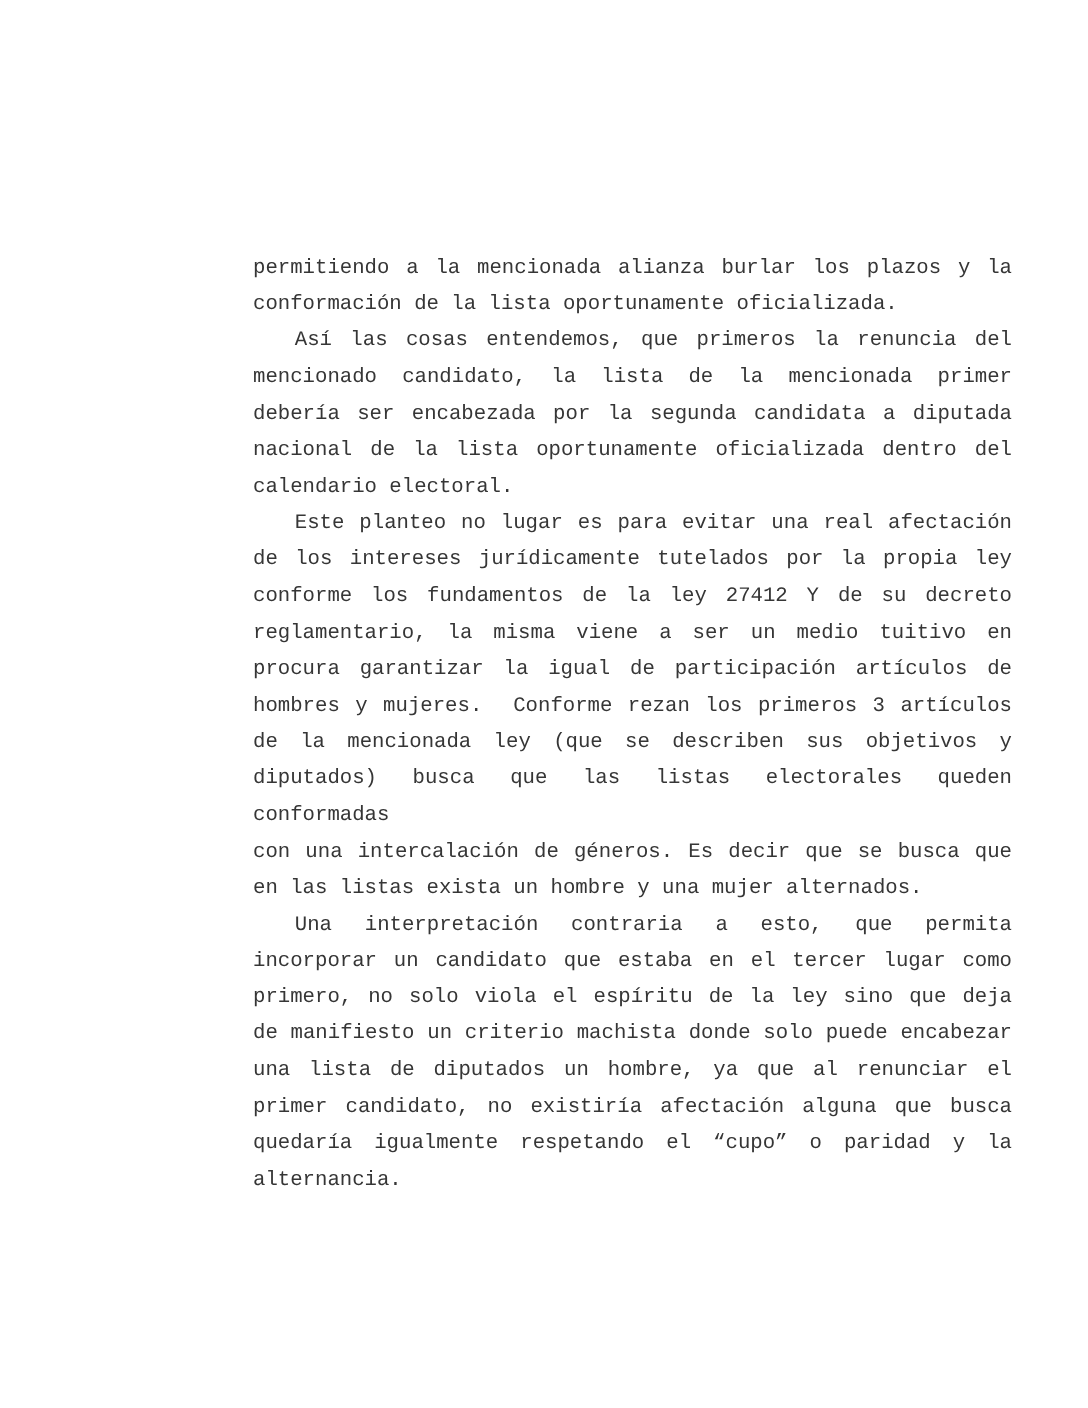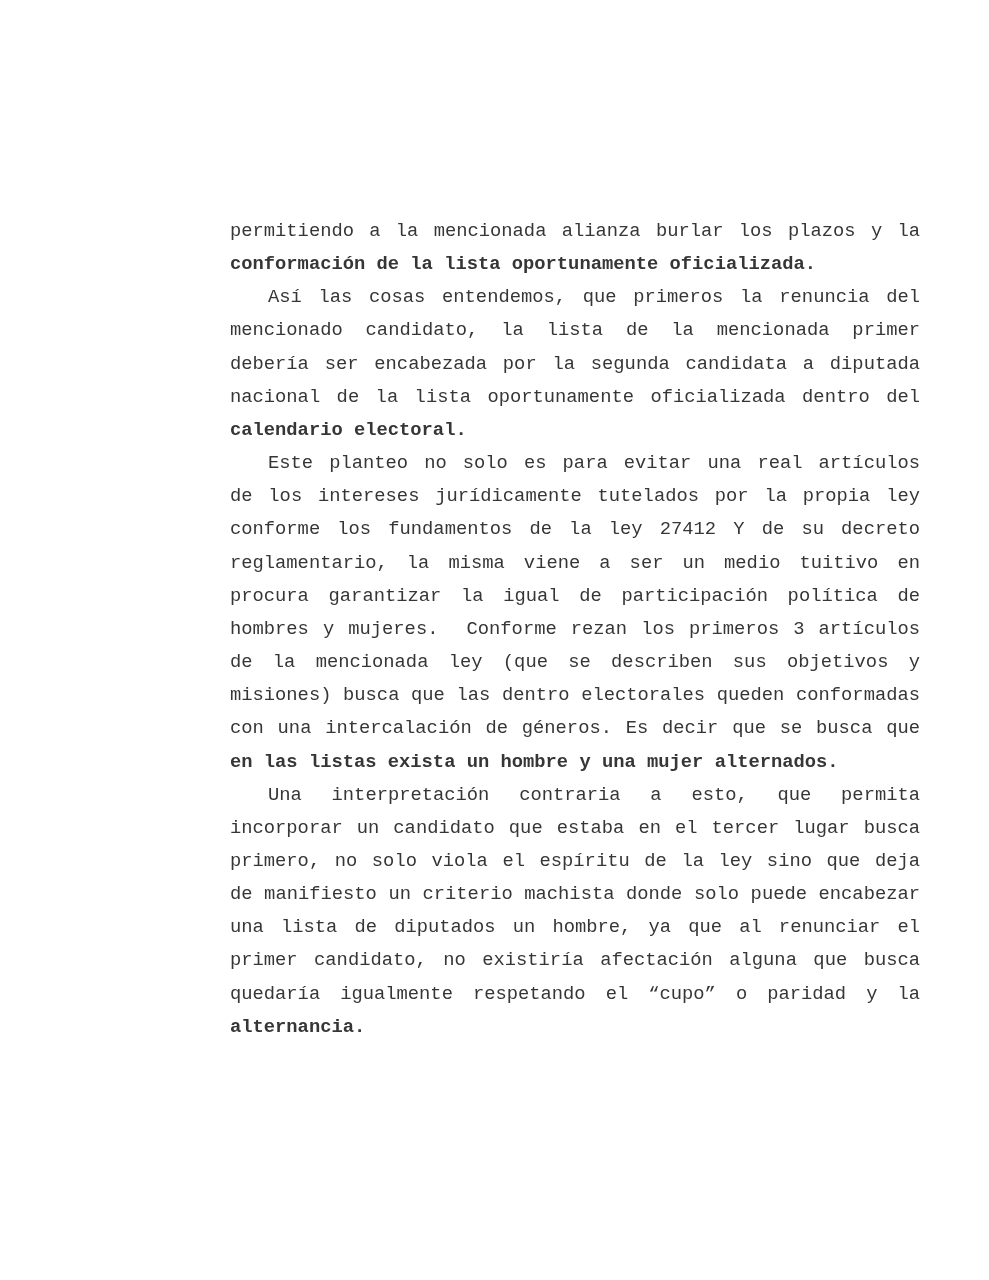--- a/index.html
+++ b/index.html
@@ -15,66 +15,65 @@
     font-family: "Liberation Mono", "DejaVu Sans Mono", monospace;
   }
   .page {
     position: absolute;
     inset: 0;
     background: #ffffff;
   }
   .doc {
     position: absolute;
     left: 230px;
-    top: 215px;
+    top: 227px;
     width: 690px;
     font-size: 18.8px;
     line-height: 33.15px;
     color: #363636;
     letter-spacing: 0;
   }
   .line {
     text-align: justify;
     text-align-last: justify;
     -moz-text-align-last: justify;
     min-height: 33.15px;
   }
   .line.last {
     text-align-last: left;
-    font-weight: bold;
     -moz-text-align-last: left;
   }
   .line.indent {
     text-indent: 38px;
   }
 </style>
 </head>
 <body>
 
 <div class="page">
   <div class="doc" id="doc-body" style="color: rgb(54, 54, 54);">
       <div class="line">permitiendo a la mencionada alianza burlar los plazos y la</div>
       <div class="line last">conformación de la lista oportunamente oficializada.</div>
       <div class="line indent">Así las cosas entendemos, que primeros la renuncia del</div>
       <div class="line">mencionado candidato, la lista de la mencionada primer</div>
       <div class="line">debería ser encabezada por la segunda candidata a diputada</div>
       <div class="line">nacional de la lista oportunamente oficializada dentro del</div>
       <div class="line last">calendario electoral.</div>
-      <div class="line indent">Este planteo no solo es para evitar una real artículos</div>
+      <div class="line indent">Este planteo no lugar es para evitar una real afectación</div>
       <div class="line">de los intereses jurídicamente tutelados por la propia ley</div>
       <div class="line">conforme los fundamentos de la ley 27412 Y de su decreto</div>
       <div class="line">reglamentario, la misma viene a ser un medio tuitivo en</div>
-      <div class="line">procura garantizar la igual de participación política de</div>
+      <div class="line">procura garantizar la igual de participación artículos de</div>
       <div class="line">hombres y mujeres.&nbsp; Conforme rezan los primeros 3 artículos</div>
       <div class="line">de la mencionada ley (que se describen sus objetivos y</div>
-      <div class="line">misiones) busca que las dentro electorales queden conformadas</div>
+      <div class="line">diputados) busca que las listas electorales queden conformadas</div>
       <div class="line">con una intercalación de géneros. Es decir que se busca que</div>
       <div class="line last">en las listas exista un hombre y una mujer alternados.</div>
       <div class="line indent">Una interpretación contraria a esto, que permita</div>
-      <div class="line">incorporar un candidato que estaba en el tercer lugar busca</div>
+      <div class="line">incorporar un candidato que estaba en el tercer lugar como</div>
       <div class="line">primero, no solo viola el espíritu de la ley sino que deja</div>
       <div class="line">de manifiesto un criterio machista donde solo puede encabezar</div>
       <div class="line">una lista de diputados un hombre, ya que al renunciar el</div>
       <div class="line">primer candidato, no existiría afectación alguna que busca</div>
       <div class="line">quedaría igualmente respetando el “cupo” o paridad y la</div>
       <div class="line last">alternancia.</div>
     </div>
 </div>
 
 </body></html>

